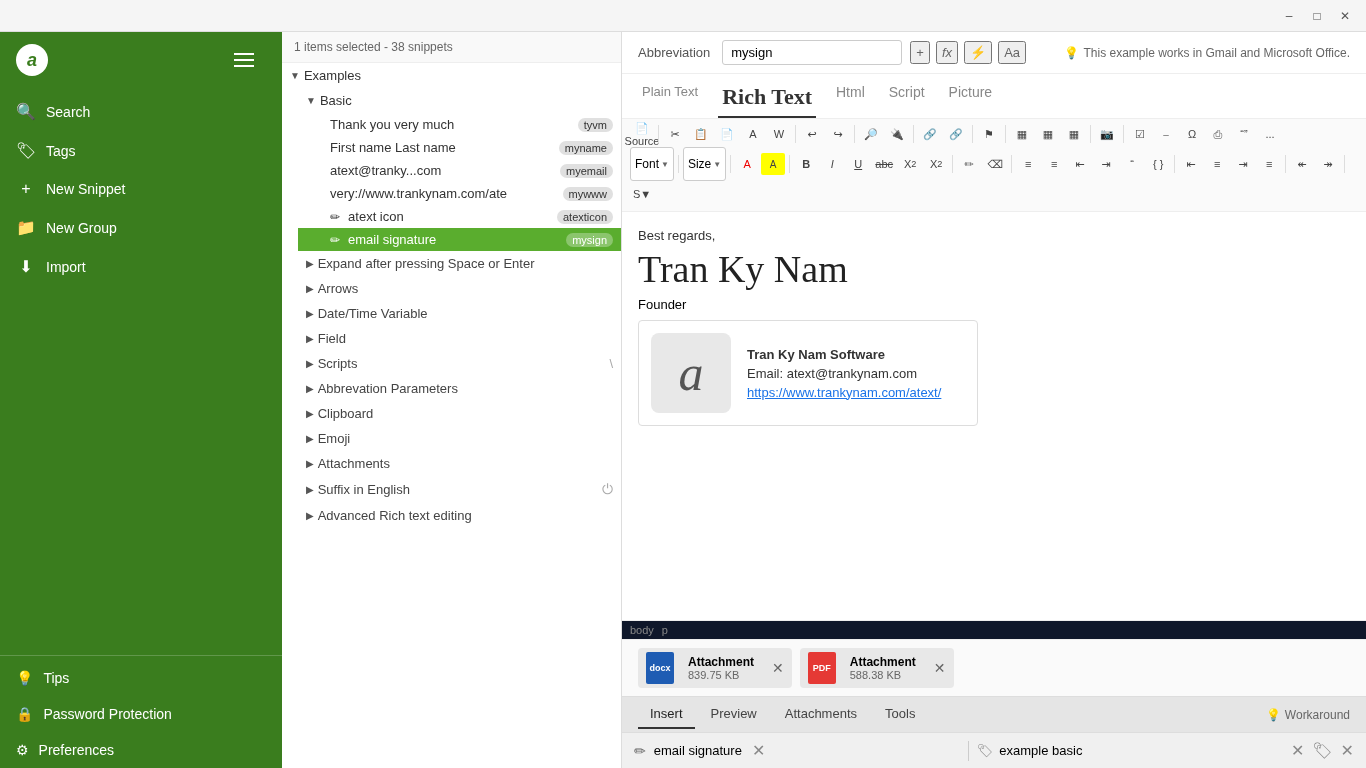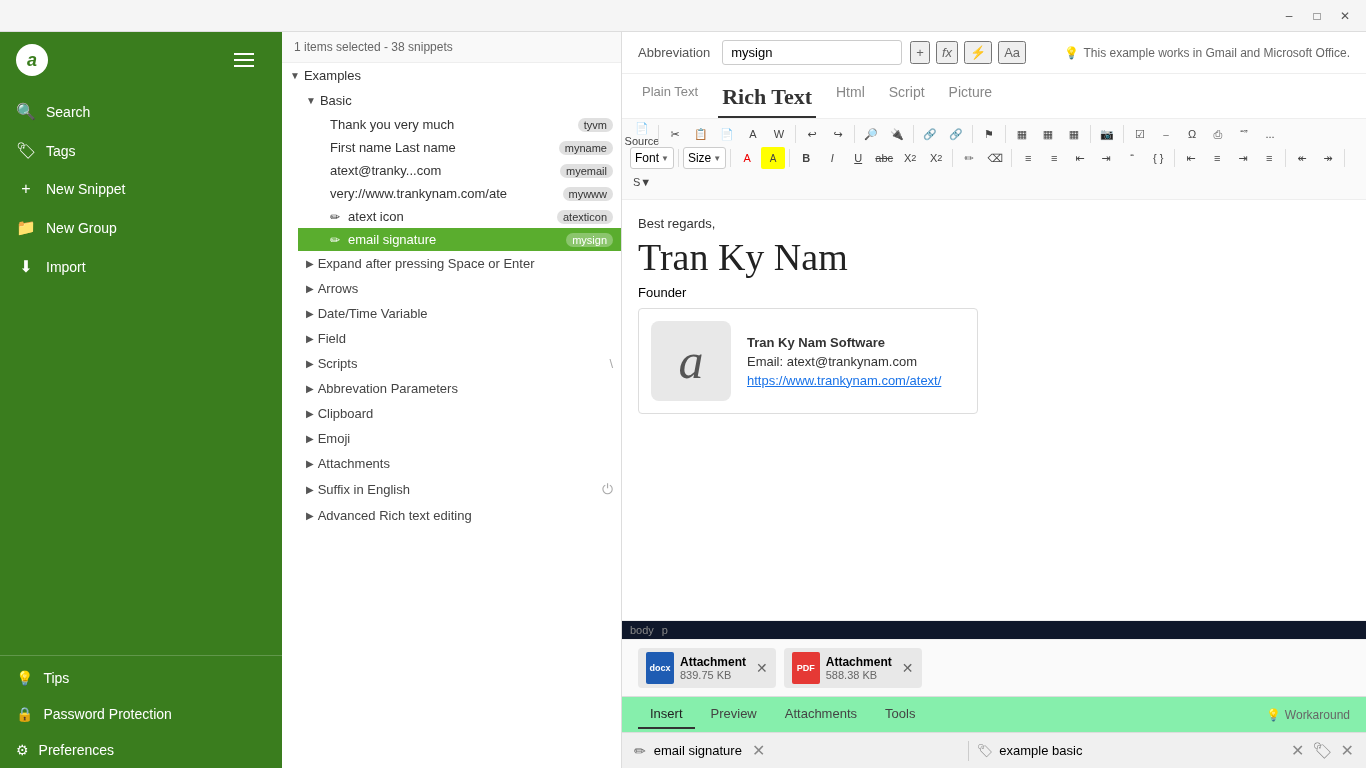--- a/index.html
+++ b/index.html
@@ -62,50 +62,50 @@
     .format-tab.plain { font-size: 13px; }
     .format-tab.rich { font-size: 22px; font-family: Georgia, serif; font-weight: bold; color: #333; border-bottom: 2px solid #333; }
     .format-tab.html { font-size: 14px; }
     .format-tab.script { font-size: 14px; }
     .format-tab.picture { font-size: 14px; }
 
     .toolbar-area { padding: 4px 8px; border-bottom: 1px solid #eee; background: #fafafa; }
     .toolbar-row { display: flex; align-items: center; gap: 2px; margin-bottom: 2px; flex-wrap: wrap; }
     .tb-btn { width: 24px; height: 22px; border: 1px solid transparent; background: transparent; cursor: pointer; font-size: 11px; color: #444; display: flex; align-items: center; justify-content: center; border-radius: 2px; }
     .tb-sep { width: 1px; height: 18px; background: #ddd; margin: 0 2px; }
-    .tb-dropdown { display: flex; align-items: center; gap: 2px; border: 1px solid #ccc; border-radius: 3px; padding: 1px 4px; cursor: pointer; font-size: 12px; background: white; height: 22px; }
+    .tb-dropdown { display: flex; align-items: center; gap: 2px; border: 1px solid #ccc; border-radius: 3px; padding: 1px 4px; cursor: pointer; font-size: 12px; background: white; height: 34px; }
     .tb-dropdown-arrow { font-size: 8px; color: #666; }
 
     
     .editor-content { flex: 1; padding: 16px; overflow-y: auto; font-size: 13px; color: #333; }
     .editor-greeting { font-size: 13px; color: #333; margin-bottom: 4px; }
     .editor-signature-name { font-family: 'Brush Script MT', cursive; font-size: 38px; color: #222; margin-bottom: 6px; }
     .editor-founder { font-size: 13px; color: #000000; margin-bottom: 8px; }
     .signature-card { border: 1px solid #ddd; border-radius: 4px; display: flex; align-items: center; padding: 12px; gap: 16px; width: 340px; }
     .signature-logo { width: 80px; height: 80px; background: #e8e8e8; border-radius: 8px; display: flex; align-items: center; justify-content: center; font-size: 50px; font-style: italic; font-family: Georgia; color: #555; }
     .signature-info { font-size: 13px; }
     .signature-company { font-weight: bold; margin-bottom: 4px; }
     .signature-email { margin-bottom: 4px; color: #333; }
     .signature-link { color: #1a73e8; text-decoration: underline; cursor: pointer; }
 
     .editor-statusbar { padding: 3px 8px; background: #0f172a; border-top: 1px solid #eee; font-size: 11px; color: #888; display: flex; gap: 8px; }
 
     
     .attachments-bar { display: flex; align-items: center; gap: 8px; padding: 8px 16px; border-top: 1px solid #eee; background: #fafafa; }
-    .attachment-chip { display: flex; align-items: center; gap: 6px; background: #e8e8e8; border-radius: 4px; padding: 4px 8px; font-size: 12px; }
+    .attachment-chip { display: flex; align-items: center; gap: 14px; background: #e8e8e8; border-radius: 4px; padding: 4px 8px; font-size: 12px; }
     .attachment-icon { width: 28px; height: 32px; display: flex; flex-direction: column; align-items: center; justify-content: center; border-radius: 2px; font-size: 9px; font-weight: bold; color: white; }
     .attachment-icon.docx { background: #1e5cb3; }
     .attachment-icon.pdf { background: #e53935; }
     .attachment-info { display: flex; flex-direction: column; }
     .attachment-name { font-weight: bold; font-size: 12px; }
     .attachment-size { font-size: 11px; color: #666; }
     .attachment-close { cursor: pointer; color: #666; font-size: 14px; margin-left: 4px; }
 
     
-    .bottom-toolbar { display: flex; align-items: center; padding: 0 16px; border-top: 1px solid #ddd; background: #86efac; height: 36px; gap: 4px; }
+    .bottom-toolbar { display: flex; align-items: center; padding: 0 16px; border-top: 1px solid #ddd; background: #e5e5e5; height: 36px; gap: 4px; }
     .bottom-tab { padding: 6px 12px; font-size: 13px; color: #444; cursor: pointer; border-bottom: 2px solid transparent; }
     .bottom-tab.active { color: #222; border-bottom: 2px solid #333; }
     .workaround-text { margin-left: auto; font-size: 12px; color: #666; display: flex; align-items: center; gap: 4px; cursor: pointer; }
 
     
     .footer-bar { display: flex; align-items: center; padding: 0 12px; height: 36px; background: #f0f0f0; border-top: 1px solid #ddd; gap: 8px; }
     .footer-snippet-name { display: flex; align-items: center; gap: 6px; flex: 1; }
     .footer-edit-icon { color: #666; font-size: 14px; }
     .footer-close { color: #888; cursor: pointer; font-size: 16px; margin-left: 4px; }
     .footer-divider { width: 1px; height: 20px; background: #ccc; }

